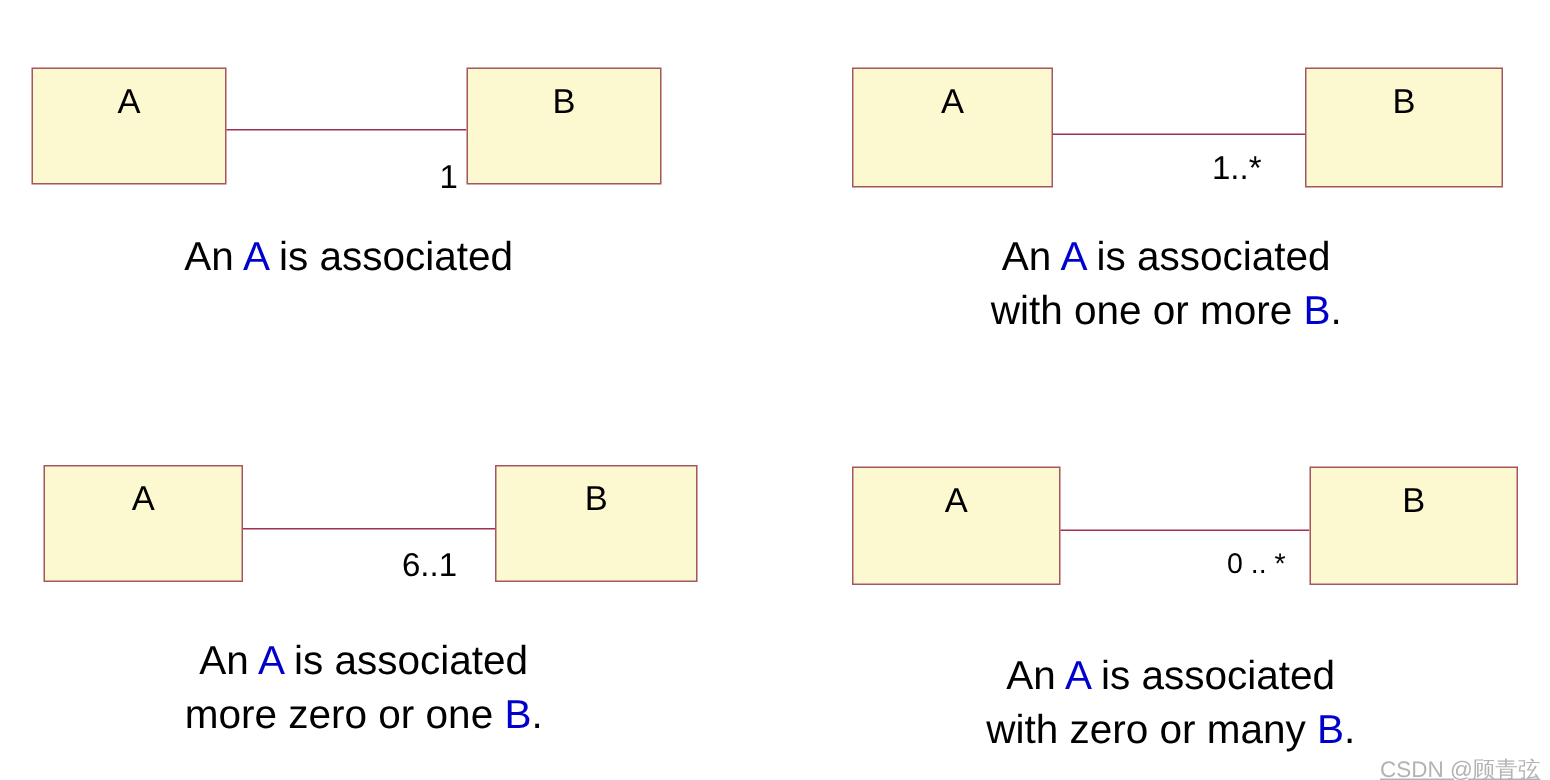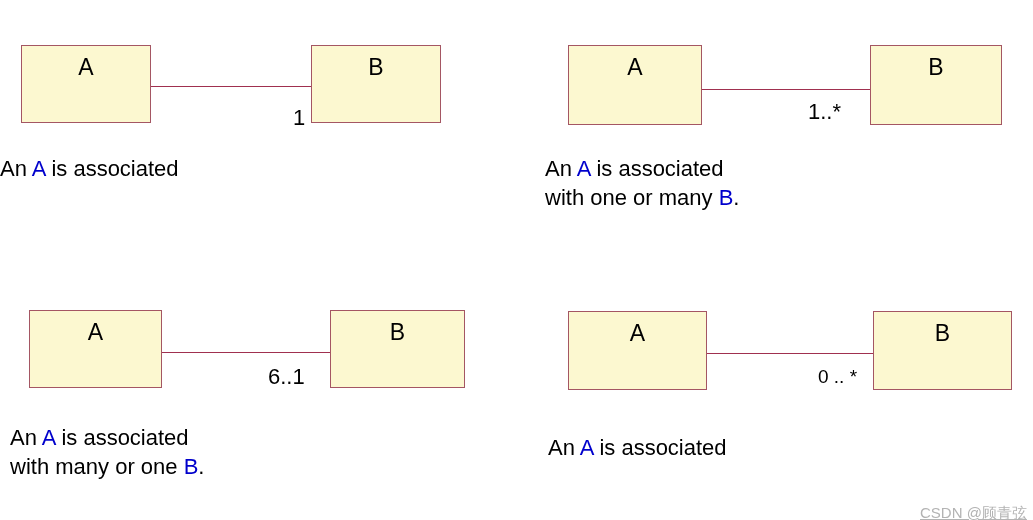--- a/index.html
+++ b/index.html
@@ -53,22 +53,23 @@
     line-height: 1;
     white-space: pre;
   }
   .multiplicity.small {
     font-size: 19px;
   }
 
   
   .caption {
     position: absolute;
+    text-align: center;
     color: #000000;
-    font-size: 22px;
+    font-size: 27px;
     font-family: "Liberation Sans", sans-serif;
     line-height: 1.32;
     white-space: nowrap;
   }
   .caption .ln {
     display: block;
   }
   .cls-a, .cls-b {
     color: #0000cc;
   }
@@ -105,48 +106,49 @@
     <div class="uml-box" style="left:568px; top:45px; width:134px; height:80px;">
       <div class="uml-box-label">A</div>
     </div>
     <div class="assoc-line" style="left:702px; top:89px; width:168px;"></div>
     <div class="uml-box" style="left:870px; top:45px; width:132px; height:80px;">
       <div class="uml-box-label">B</div>
     </div>
     <div class="multiplicity" style="left:808px; top:101px;">1..*</div>
     <div class="caption" style="left:545px; top:154px; width:465px;">
       <span class="ln"><span>An </span><span class="cls-a">A</span><span> is associated</span></span>
-      <span class="ln"><span>with one or many </span><span class="cls-b">B</span><span>.</span></span>
+      <span class="ln"><span>with one or more </span><span class="cls-b">B</span><span>.</span></span>
     </div>
   </div>
 
   <div>
     <div class="uml-box" style="left:29px; top:310px; width:133px; height:78px;">
       <div class="uml-box-label">A</div>
     </div>
     <div class="assoc-line" style="left:162px; top:352px; width:168px;"></div>
     <div class="uml-box" style="left:330px; top:310px; width:135px; height:78px;">
       <div class="uml-box-label">B</div>
     </div>
     <div class="multiplicity" style="left:268px; top:366px;">6..1</div>
     <div class="caption" style="left:10px; top:423px; width:465px;">
       <span class="ln"><span>An </span><span class="cls-a">A</span><span> is associated</span></span>
-      <span class="ln"><span>with many or one </span><span class="cls-b">B</span><span>.</span></span>
+      <span class="ln"><span>more zero or one </span><span class="cls-b">B</span><span>.</span></span>
     </div>
   </div>
 
   <div>
     <div class="uml-box" style="left:568px; top:311px; width:139px; height:79px;">
       <div class="uml-box-label">A</div>
     </div>
     <div class="assoc-line" style="left:707px; top:353px; width:166px;"></div>
     <div class="uml-box" style="left:873px; top:311px; width:139px; height:79px;">
       <div class="uml-box-label">B</div>
     </div>
     <div class="multiplicity small" style="left:818px; top:367px;">0 .. *</div>
     <div class="caption" style="left:548px; top:433px; width:465px;">
       <span class="ln"><span>An </span><span class="cls-a">A</span><span> is associated</span></span>
+      <span class="ln"><span>with zero or many </span><span class="cls-b">B</span><span>.</span></span>
     </div>
   </div>
 
   <div class="watermark" style="left:920px; top:504px;text-decoration:underline;">CSDN @顾青弦</div>
 
 </div>
 
 </body></html>

